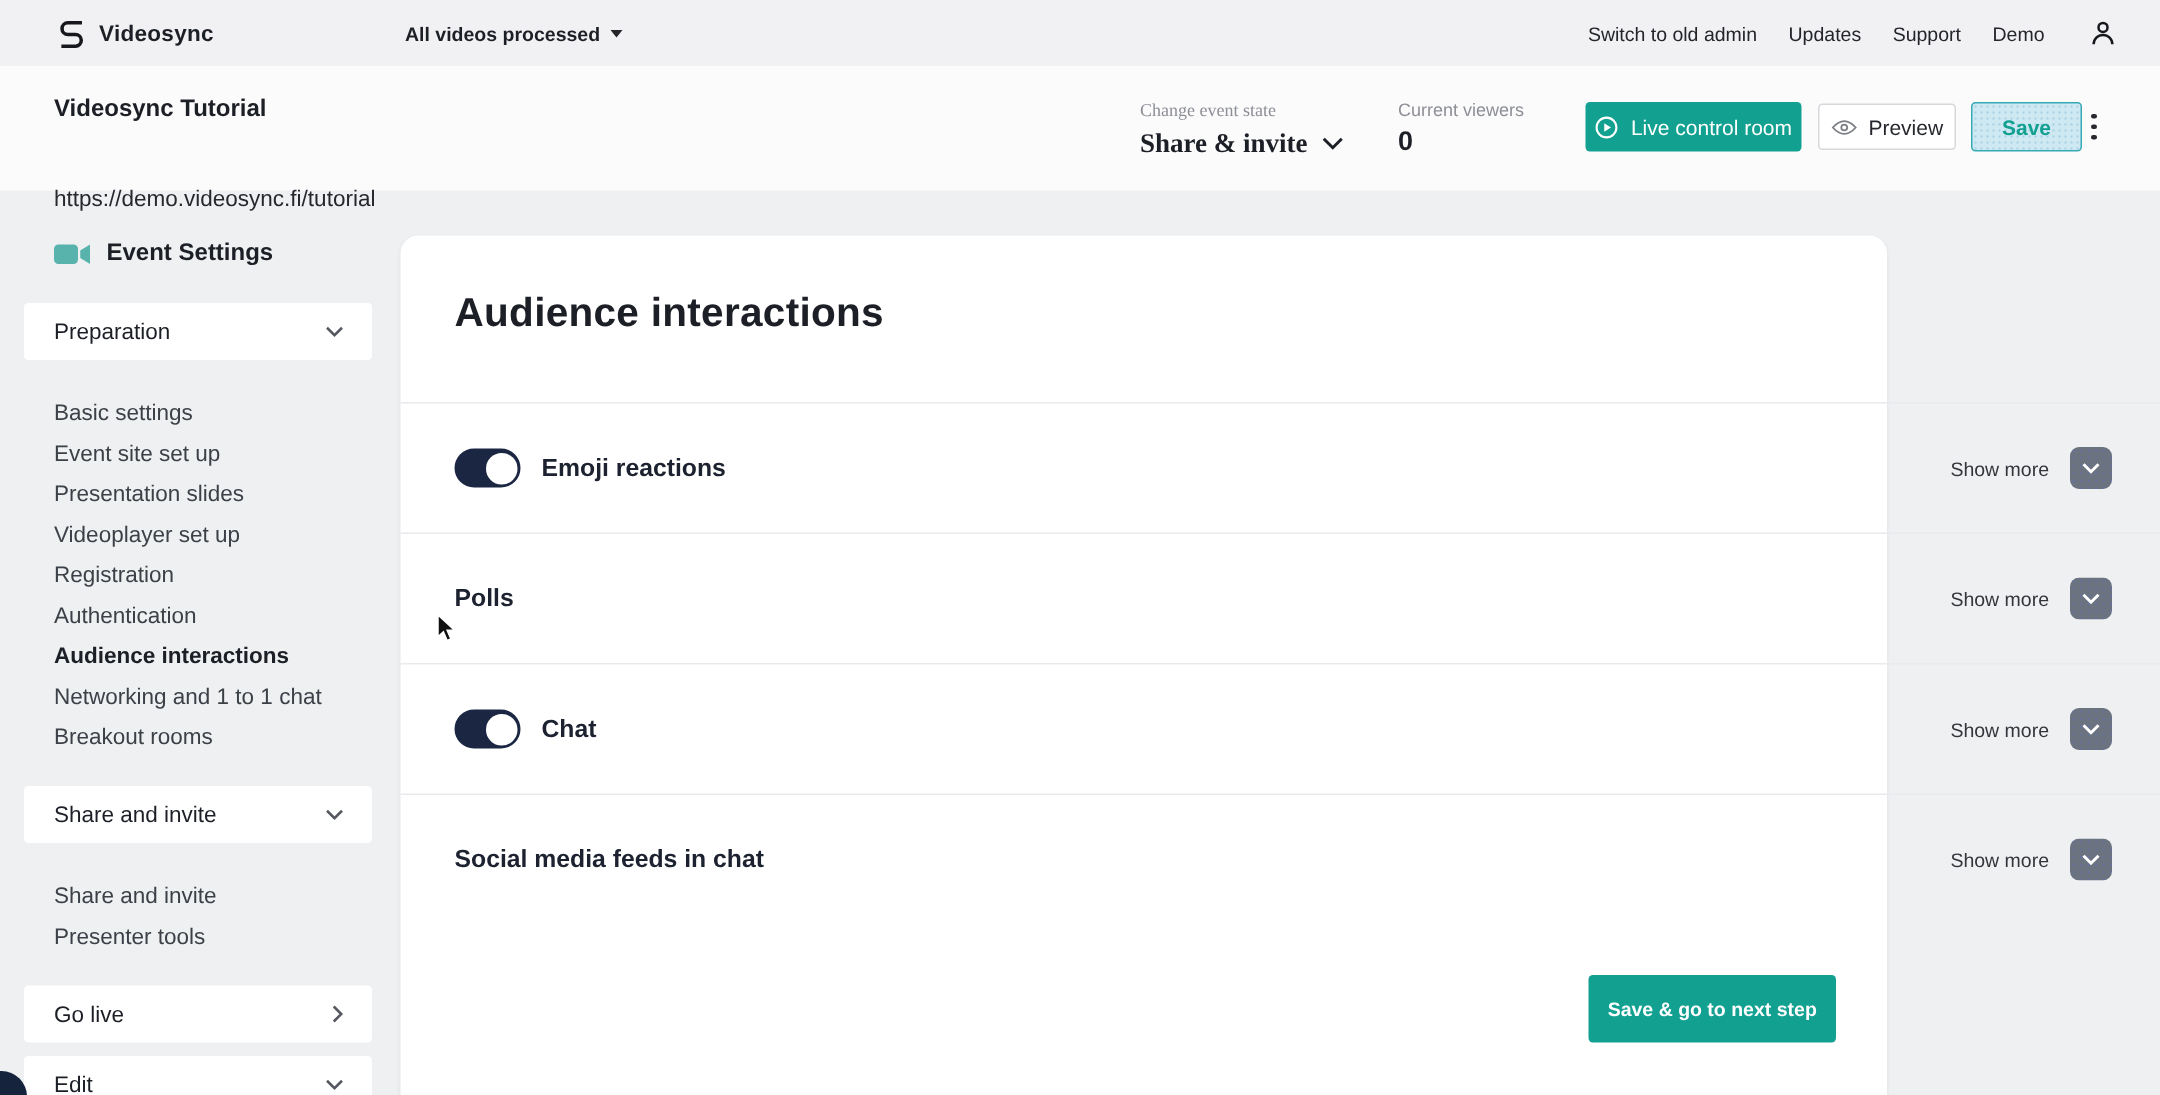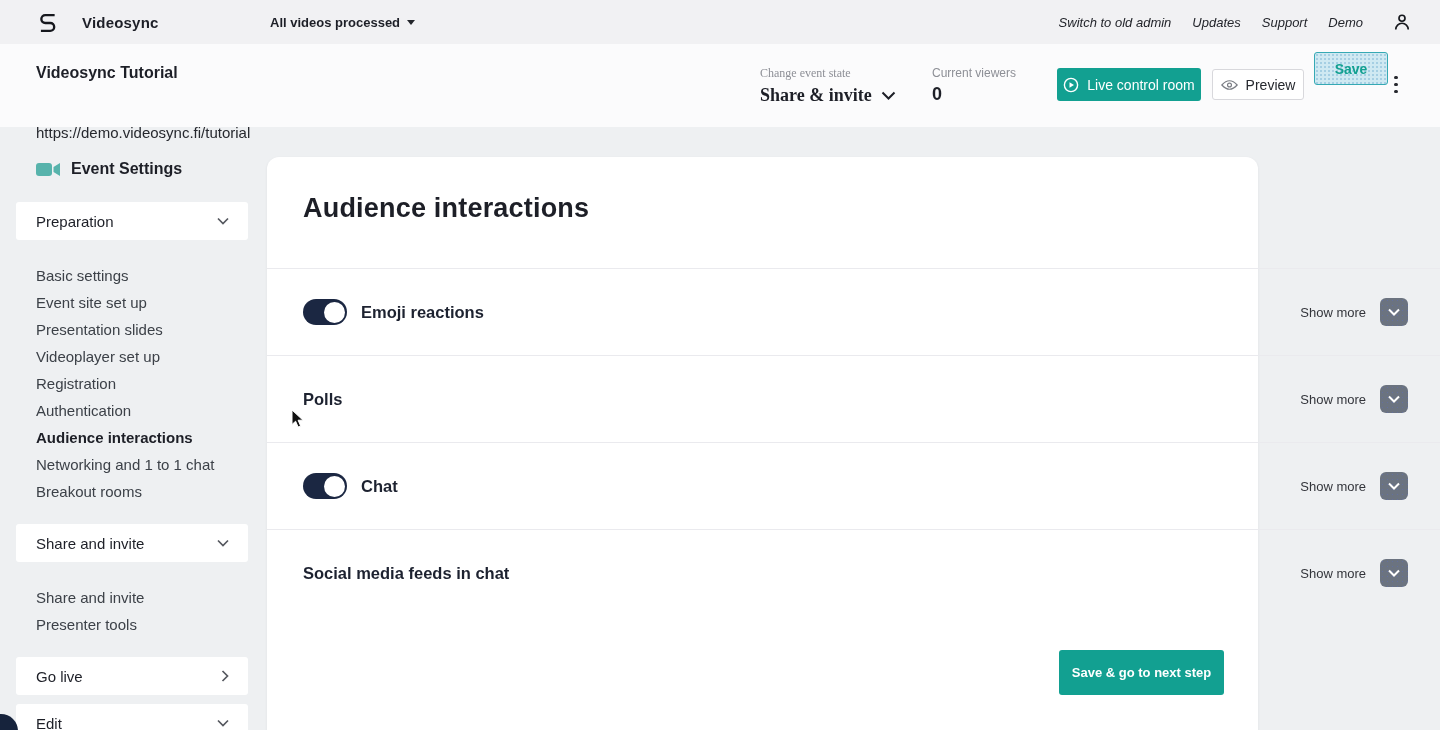--- a/index.html
+++ b/index.html
@@ -3,45 +3,45 @@
 <meta charset="utf-8">
 <style>
   * { margin:0; padding:0; box-sizing:border-box; }
   html,body { width:1440px; height:730px; }
   body { font-family:"Liberation Sans", sans-serif; color:#1d1f27; }
   #app { position:relative; width:1440px; height:730px; background:#eef0f2; overflow:hidden; }
 
   
   .topbar { position:absolute; top:0; left:0; width:1440px; height:44px; background:#f1f1f3;
             display:flex; align-items:center; }
-  .brand { display:flex; align-items:center; gap:24px; margin-left:38px; cursor:pointer; }
+  .brand { display:flex; align-items:center; gap:8px; margin-left:38px; cursor:pointer; }
   .brand-name { font-size:15px; font-weight:700; letter-spacing:.2px; }
   .videos-status { position:absolute; left:270px; top:0; height:44px; display:flex; align-items:center;
                    gap:7px; font-size:13px; font-weight:600; cursor:pointer; }
   .tri-down { width:0; height:0; border-left:4.5px solid transparent; border-right:4.5px solid transparent;
               border-top:5px solid #23252b; margin-top:1px; }
   .topbar-right { margin-left:auto; display:flex; align-items:center; gap:21px; margin-right:28px; }
-  .toplink { font-size:13px; color:#23252b; cursor:pointer;font-style:italic; }
+  .toplink { font-size:13px; color:#23252b; cursor:pointer; }
   .user-icon { margin-left:8px; cursor:pointer; display:flex; }
 
   
   .header { position:absolute; top:44px; left:0; width:1440px; height:83px; background:#fbfbfc; }
   .title-block { position:absolute; left:36px; top:20px; }
   .event-title { font-size:16px; font-weight:700; margin-bottom:7px; }
   .event-url { font-size:15px; color:#26282e;margin-top:42px; }
   .state-block { position:absolute; left:760px; top:22px;font-family:Liberation Serif, serif; }
   .mini-label { font-size:12px; color:#8d8f96; margin-bottom:4px; }
   .state-value { font-size:18px; font-weight:700; display:flex; align-items:center; gap:9px; cursor:pointer; }
   .viewers-block { position:absolute; left:932px; top:22px; }
   .viewers-value { font-size:18px; font-weight:700; }
   .btn { position:absolute; display:flex; align-items:center; justify-content:center; gap:8px;
          font-family:"Liberation Sans",sans-serif; font-size:14px; border-radius:3px; cursor:pointer; border:none;margin-left:15px; }
   .btn-live { left:1042px; top:24px; width:144px; height:33px; background:#12a091; color:#fff; }
   .btn-preview { left:1197px; top:25px; width:92px; height:31px; background:#fff; border:1px solid #d8d8dc; color:#26282e; }
-  .btn-save { left:1299px; top:8px; width:74px; height:33px; color:#12a091; font-weight:700;
+  .btn-save { left:1299px; top:24px; width:74px; height:33px; color:#12a091; font-weight:700;
               border:1px solid #35a9b4; background-color:#cfe9f2;
               background-image:radial-gradient(#a5cfe3 0.8px, transparent 0.9px); background-size:4px 4px; }
   .kebab { position:absolute; left:1388px; top:24px; width:16px; height:33px; display:flex; flex-direction:column;
            align-items:center; justify-content:center; gap:3.5px; cursor:pointer; }
   .kebab span { width:3.5px; height:3.5px; border-radius:50%; background:#26282e; }
 
   
   .sb-title { position:absolute; left:36px; top:160px; display:flex; align-items:center; gap:10px;
               font-size:16px; font-weight:700; }
   .sb-card { position:absolute; left:16px; width:232px; height:38px; background:#fff; border-radius:3px;

